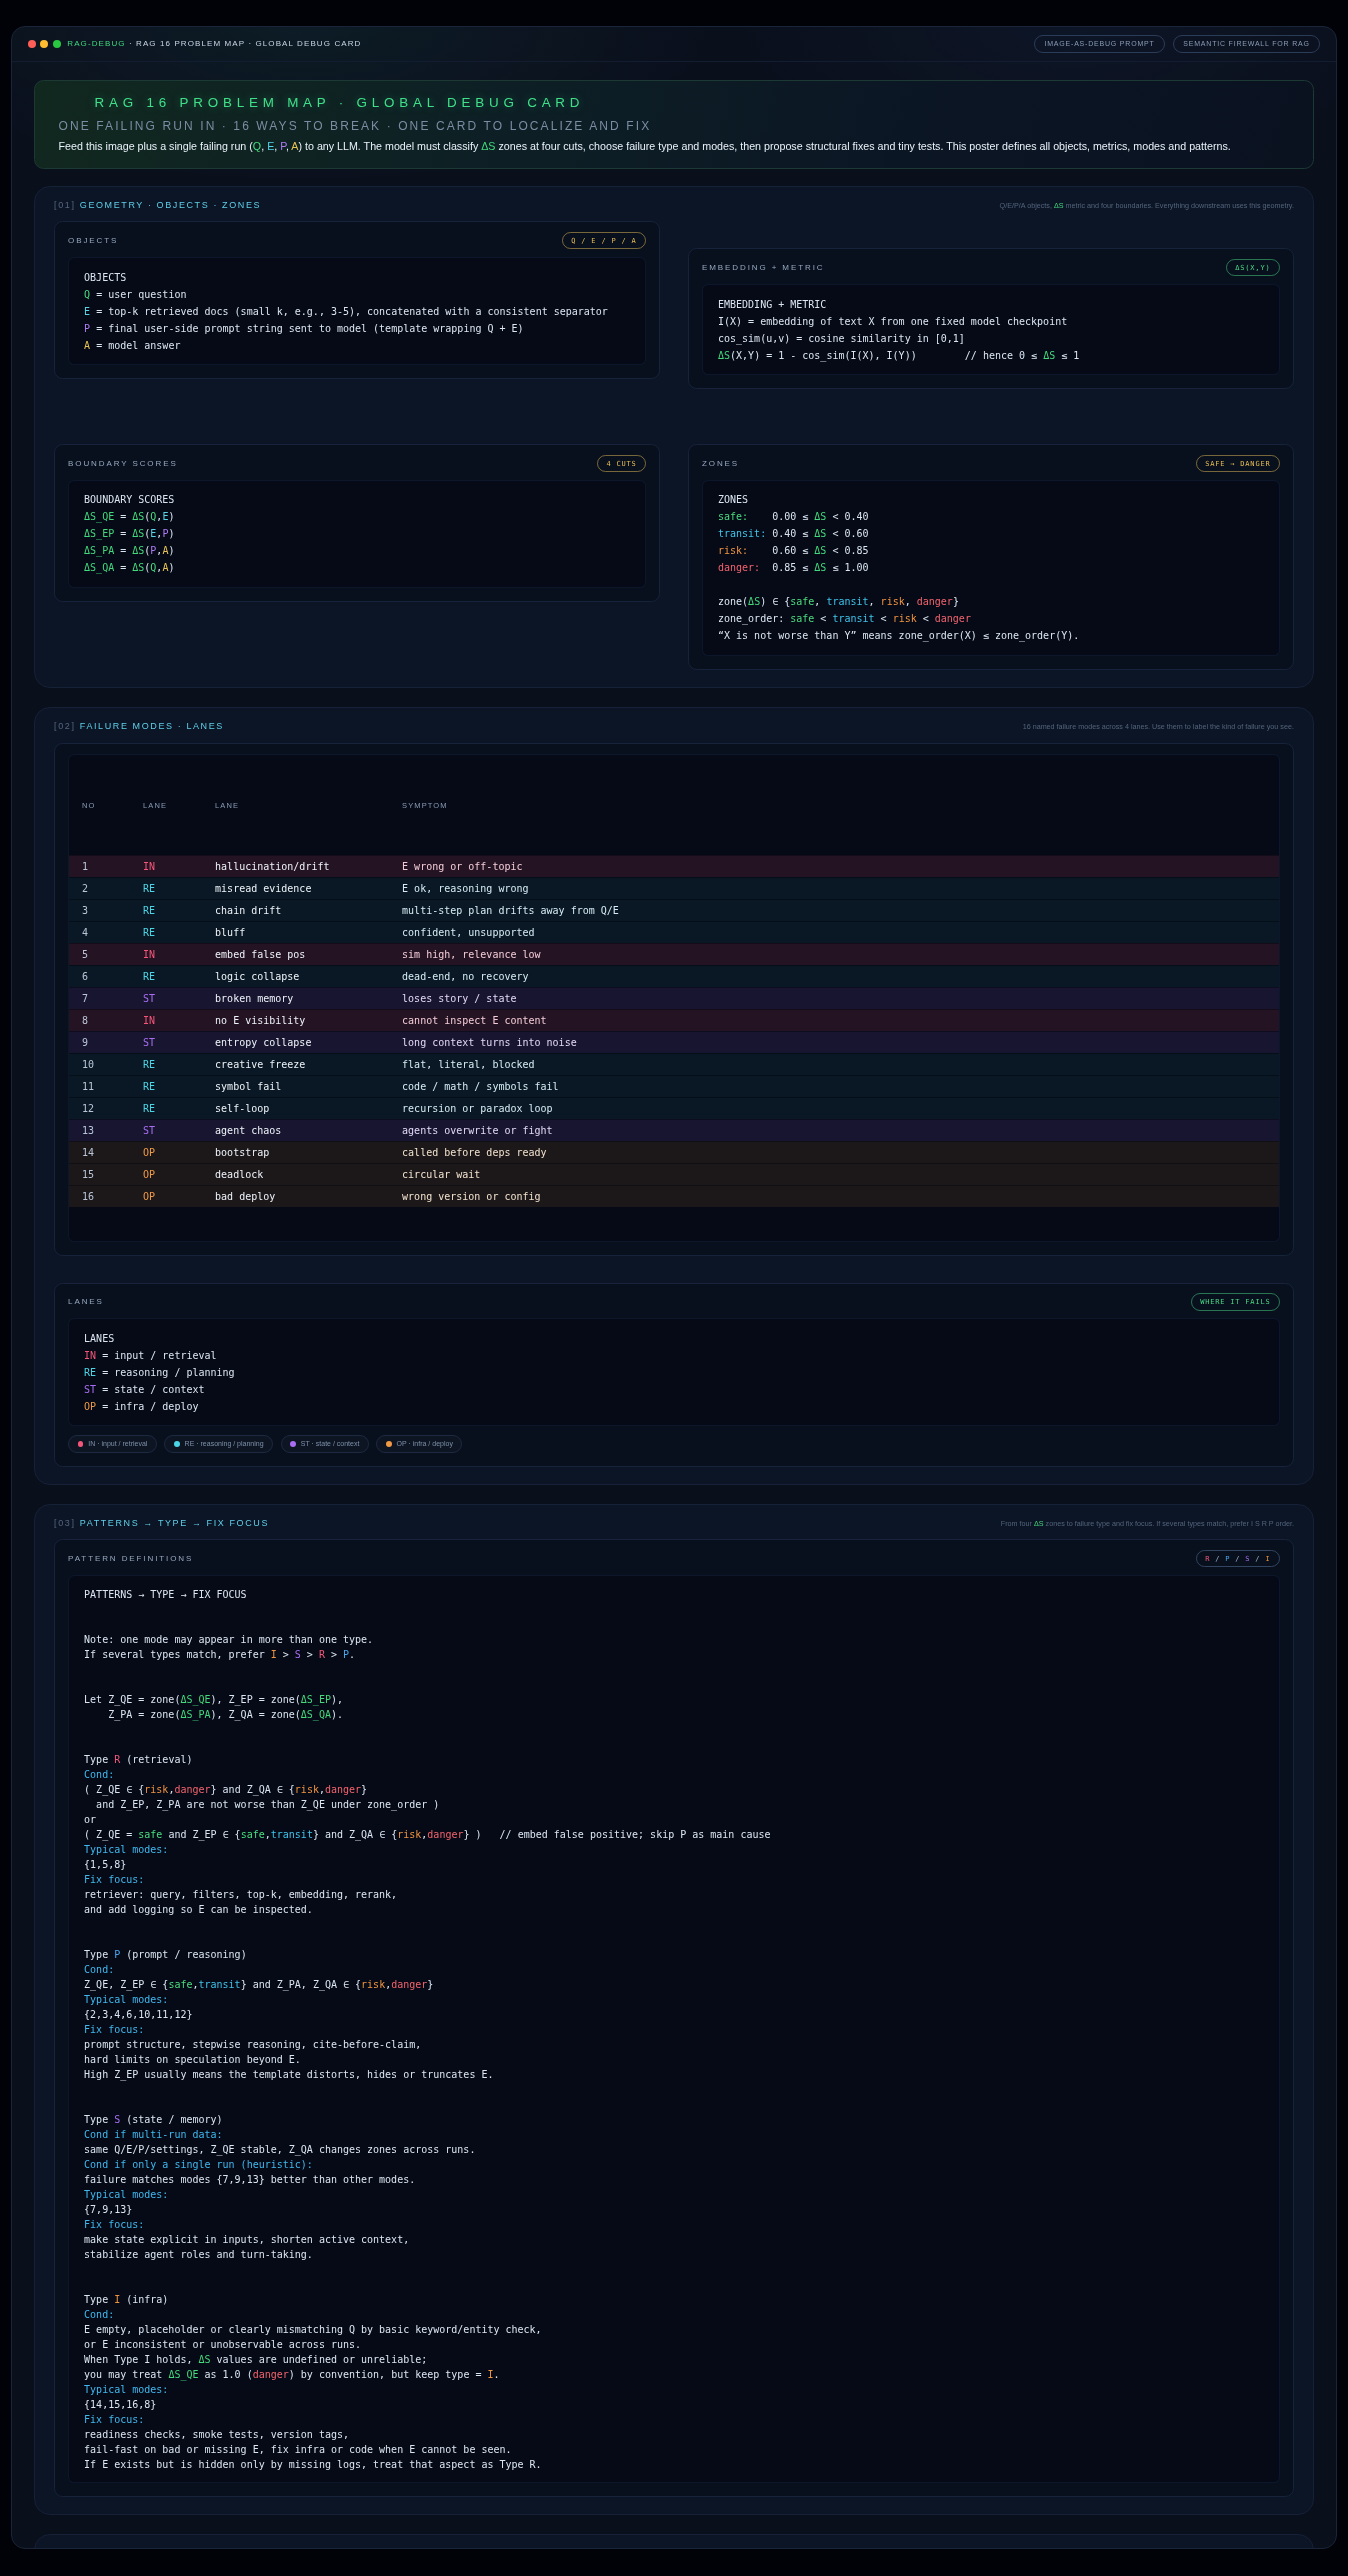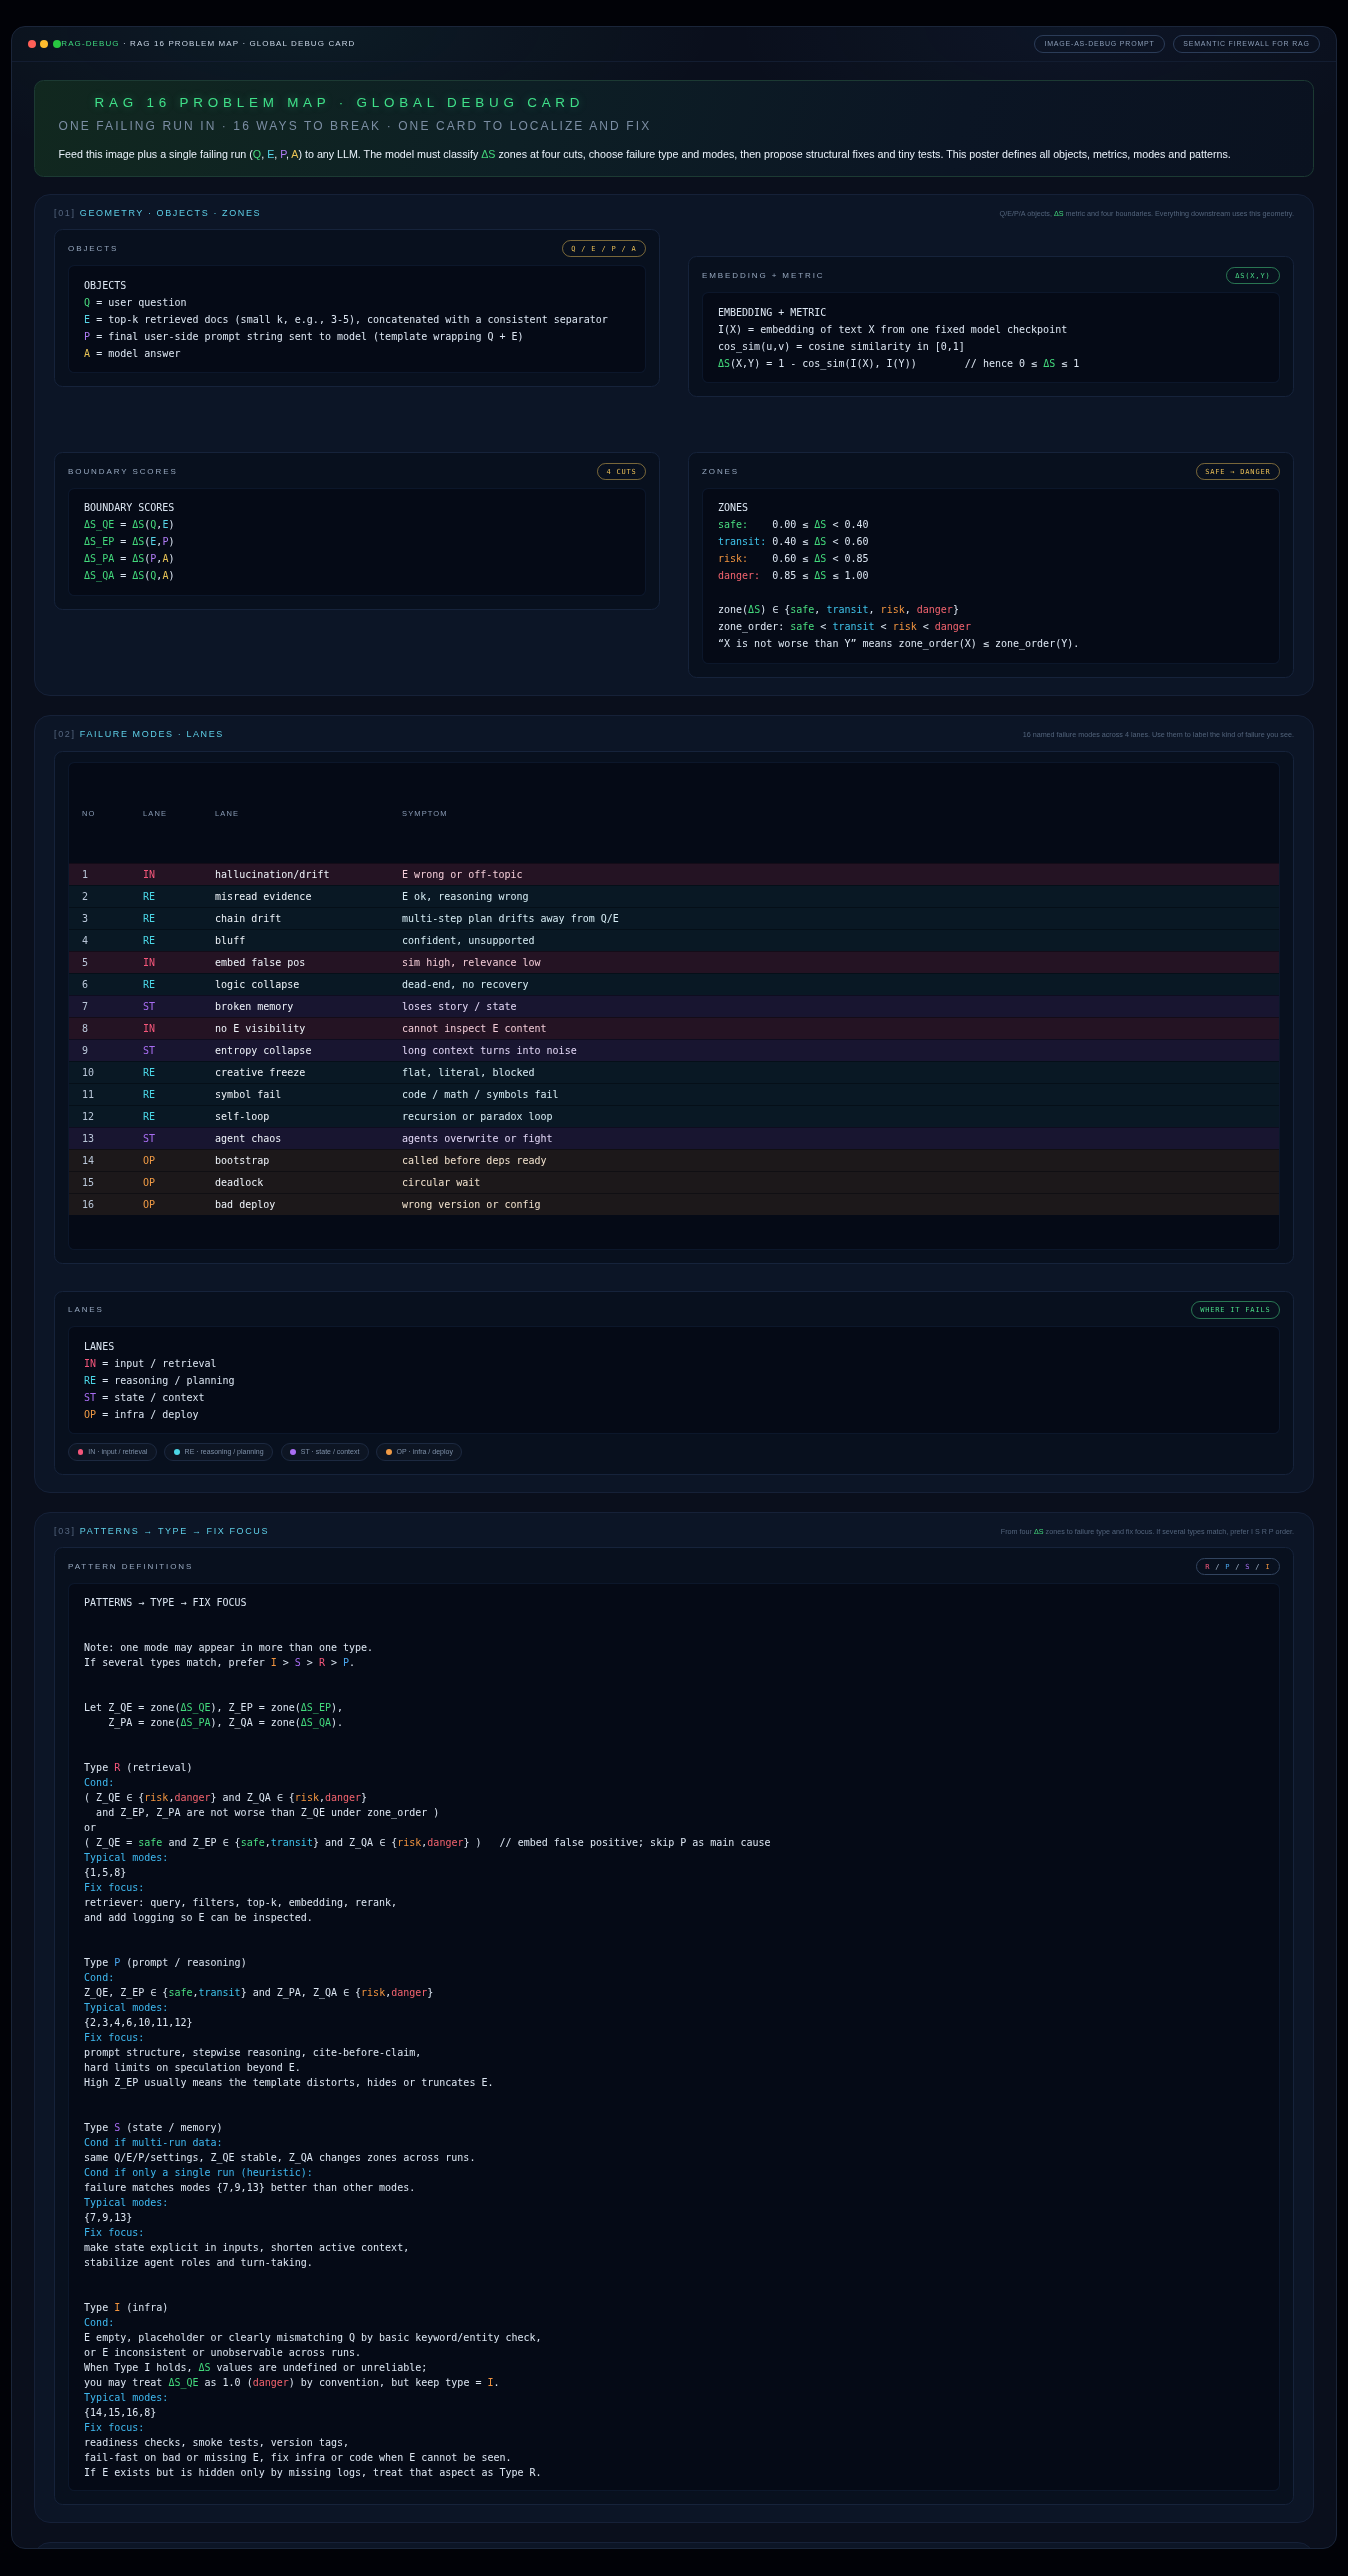--- a/index.html
+++ b/index.html
@@ -2,35 +2,35 @@
 <html style="font-size:8.5px"><head>
 <meta charset="utf-8">
 <style>
   html,body{margin:0;padding:0;width:1348px;height:2576px;overflow:hidden;background:#010207;
     font-family:"Liberation Sans",sans-serif;}
   .window{position:relative;margin:26px 10.7px 0;height:2521px;background:#0a0f1c;
     background-image:radial-gradient(588px 224px at 22% 0%,rgba(45,180,150,0.08),transparent 70%),
       radial-gradient(481px 203px at 80% 0%,rgba(60,130,200,0.06),transparent 70%);
     border:0.5px solid #1a2539;border-radius:14px;overflow:hidden;}
   
-  .titlebar{display:flex;align-items:center;gap:0;padding:8px 16px;border-bottom:0.5px solid #131d31;}
+  .titlebar{display:flex;align-items:center;gap:6px;padding:8px 16px;border-bottom:0.5px solid #131d31;}
   .dots{display:flex;gap:4.8px;align-items:center;}
   .tl{width:8px;height:8px;border-radius:50%;display:inline-block;}
   .tl-r{background:#ff5f57}.tl-y{background:#febc2e}.tl-g{background:#28c840}
   .tb-title{font-size:8px;letter-spacing:1.1px;color:#c9d6e6;white-space:nowrap;}
   .tb-app{color:#3fd97f;}
   .tb-right{margin-left:auto;display:flex;gap:7.5px;}
   .tb-pill{font-size:7px;letter-spacing:0.8px;color:#8b9db7;border:0.5px solid #2b3c58;border-radius:534px;padding:4.3px 9.6px;white-space:nowrap;}
   
   .hero{margin:18px 22.4px 17px;border-radius:9.6px;padding:14px 23.5px 16px;
     background:linear-gradient(105deg,#11281f 0%,#0d1f25 38%,#0b1524 72%,#0a1220 100%);
     border:0.5px solid #1c3a33;}
   .hero-title{font-size:13.4px;letter-spacing:4.8px;color:#3fe089;text-shadow:0 0 8.5px rgba(63,224,137,.35);white-space:nowrap;padding-left:36px;}
   .hero-sub{margin-top:9px;font-size:12px;letter-spacing:2.1px;color:#7b8da3;white-space:nowrap;}
-  .hero-intro{margin-top:15px;font-size:10.7px;color:#e9f1fa;white-space:nowrap;}
+  .hero-intro{margin-top:7px;font-size:10.7px;color:#e9f1fa;white-space:nowrap;}
   .hero-intro .c-plain{color:#e9f1fa;}
   
   .section{margin:0 22.4px 19px;background:#0c1526;border:0.5px solid #162138;border-radius:16px;padding:13px 19px 17px;}
   .sec-head{display:flex;justify-content:space-between;align-items:flex-start;margin-bottom:10.7px;}
   .sec-title{font-size:9px;letter-spacing:1.6px;color:#5fd0e8;white-space:nowrap;}
   .sec-idx{color:#55667f;margin-right:4.3px;}
   .sec-note{font-size:7.2px;color:#53647c;text-align:right;max-width:310px;line-height:1.55;}
   .sec-note .c-plain{color:inherit;}
   .grid2{display:grid;grid-template-columns:1fr 1fr;gap:28px;align-items:start;}
   .panel{background:rgba(5,10,22,0.45);border:0.5px solid #16233b;border-radius:8.5px;padding:9.6px 13px 13px;}

